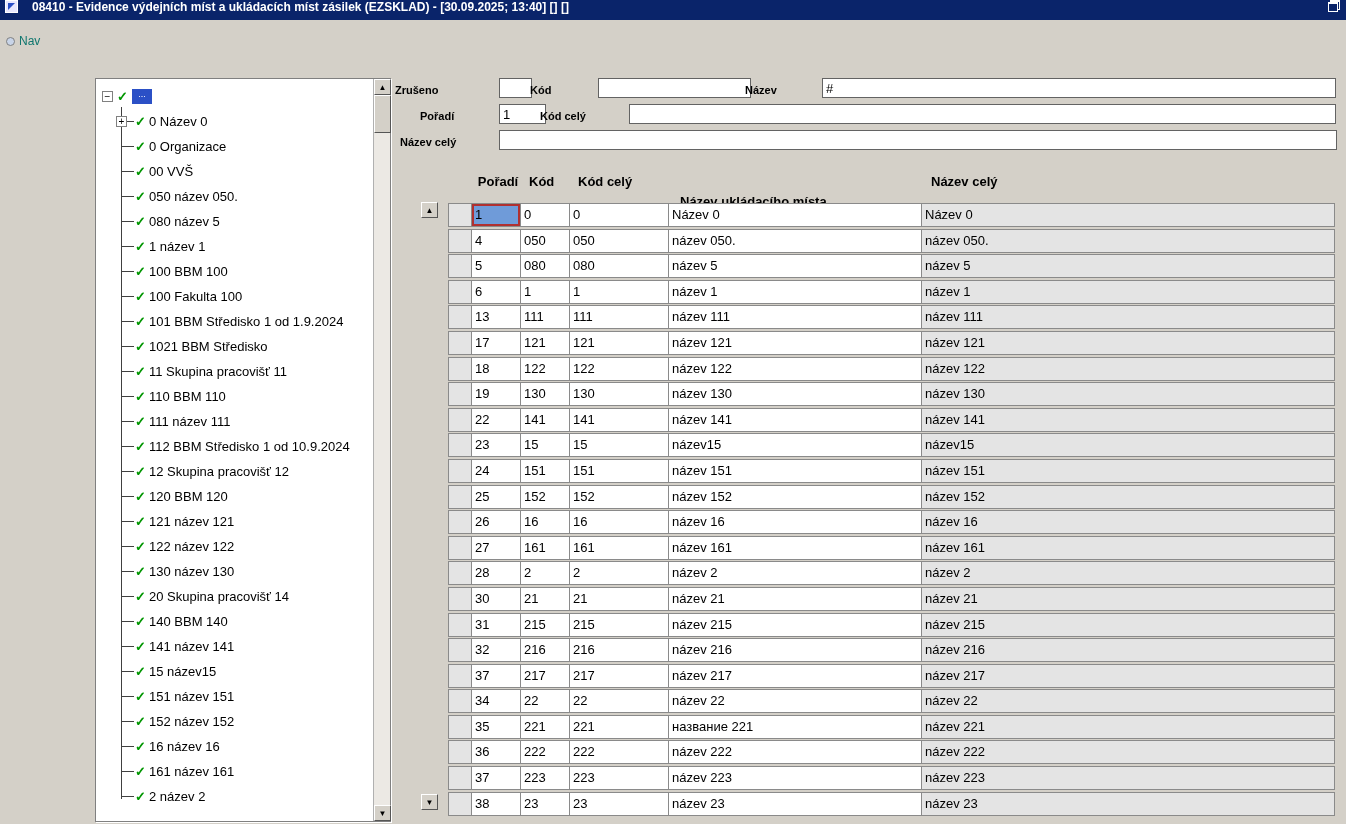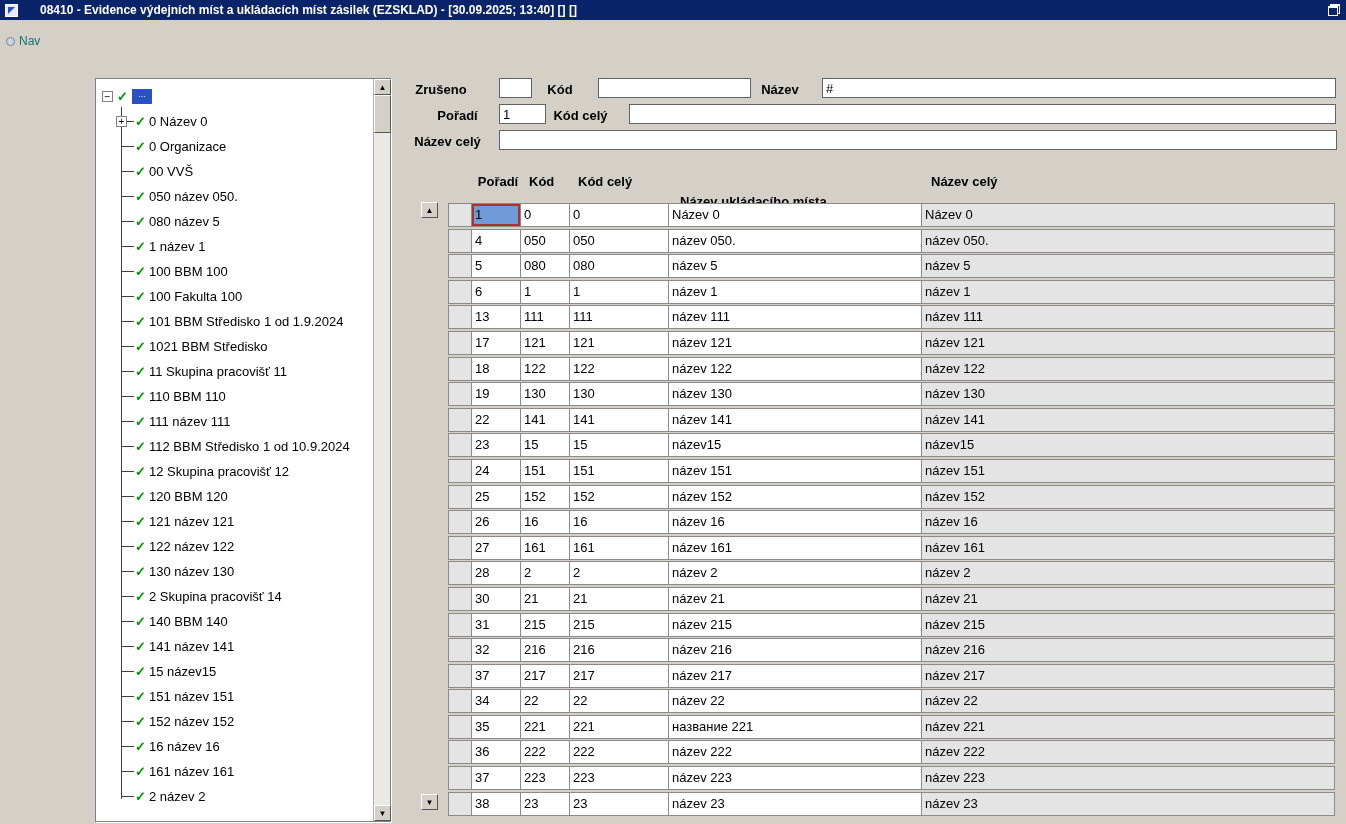--- a/index.html
+++ b/index.html
@@ -16,21 +16,21 @@
   html,body{width:1346px;height:824px;}
   body{
     position:relative;background:var(--window-bg);
     font-family:"Liberation Sans",sans-serif;overflow:hidden;
     outline:1px solid #404040;
   }
   
   .titlebar{
     position:absolute;left:0;top:0;width:1346px;height:20px;
     background:var(--titlebar-bg);color:#fff;
-    display:flex;align-items:center;padding:8px 5px;gap:22px;
+    display:flex;align-items:flex-start;padding:0 5px;gap:14px;
     font-size:12px;font-weight:bold;
   }
   .app-icon{width:13px;height:13px;background:#e8e8ff;border:1px solid #fff;position:relative;flex:0 0 auto;}
   .app-icon::after{content:"";position:absolute;left:2px;top:2px;width:0;height:0;
     border-left:7px solid #2b50c6;border-bottom:7px solid transparent;}
   .title-text{flex:1;white-space:nowrap;overflow:hidden;}
   .restore-btn{width:14px;height:12px;position:relative;cursor:default;flex:0 0 auto;}
   .restore-btn::before{content:"";position:absolute;right:1px;top:0;width:8px;height:7px;border:1px solid #fff;border-top:2px solid #fff;}
   .restore-btn::after{content:"";position:absolute;left:1px;bottom:0;width:8px;height:7px;border:1px solid #fff;border-top:2px solid #fff;background:var(--titlebar-bg);}
   
@@ -66,21 +66,21 @@
     border:1px solid;border-color:#ffffff #555555 #555555 #ffffff;
     display:flex;align-items:center;justify-content:center;
     font-size:8px;color:#000;cursor:default;
   }
   .vscroll .btn-down{position:absolute;bottom:0;left:0;}
   .vscroll .thumb{position:absolute;left:0;top:16px;width:17px;height:38px;background:var(--window-bg);
     border:1px solid;border-color:#ffffff #555555 #555555 #ffffff;}
   .tbl-up{position:absolute;left:421px;top:202px;}
   .tbl-down{position:absolute;left:421px;top:794px;}
   
-  .lbl{position:absolute;font-weight:bold;font-size:13px;text-align:center;height:18px;line-height:18px;white-space:nowrap;}
+  .lbl{position:absolute;font-weight:bold;font-size:11px;text-align:left;height:18px;line-height:18px;white-space:nowrap;}
   .inp{position:absolute;height:20px;background:#fff;border:1px solid #636363;
     font-family:"Liberation Sans",sans-serif;font-size:13px;padding:1px 3px;}
   #lbl-zruseno{left:395px;top:81px;width:92px;}
   #inp-zruseno{left:499px;top:78px;width:33px;}
   #lbl-kod{left:530px;top:81px;width:60px;}
   #inp-kod{left:598px;top:78px;width:153px;}
   #lbl-nazev{left:745px;top:81px;width:70px;}
   #inp-nazev{left:822px;top:78px;width:514px;}
   #lbl-poradi{left:420px;top:107px;width:75px;}
   #inp-poradi{left:499px;top:104px;width:47px;}
@@ -223,21 +223,21 @@
     <span class="tree-label">122 název 122</span>
   </div>
         <div class="tree-item">
 
     <span class="check">✓</span>
     <span class="tree-label">130 název 130</span>
   </div>
         <div class="tree-item">
 
     <span class="check">✓</span>
-    <span class="tree-label">2 Skupina pracovišť 14</span>
+    <span class="tree-label">20 Skupina pracovišť 14</span>
   </div>
         <div class="tree-item">
 
     <span class="check">✓</span>
     <span class="tree-label">140 BBM 140</span>
   </div>
         <div class="tree-item">
 
     <span class="check">✓</span>
     <span class="tree-label">141 název 141</span>

